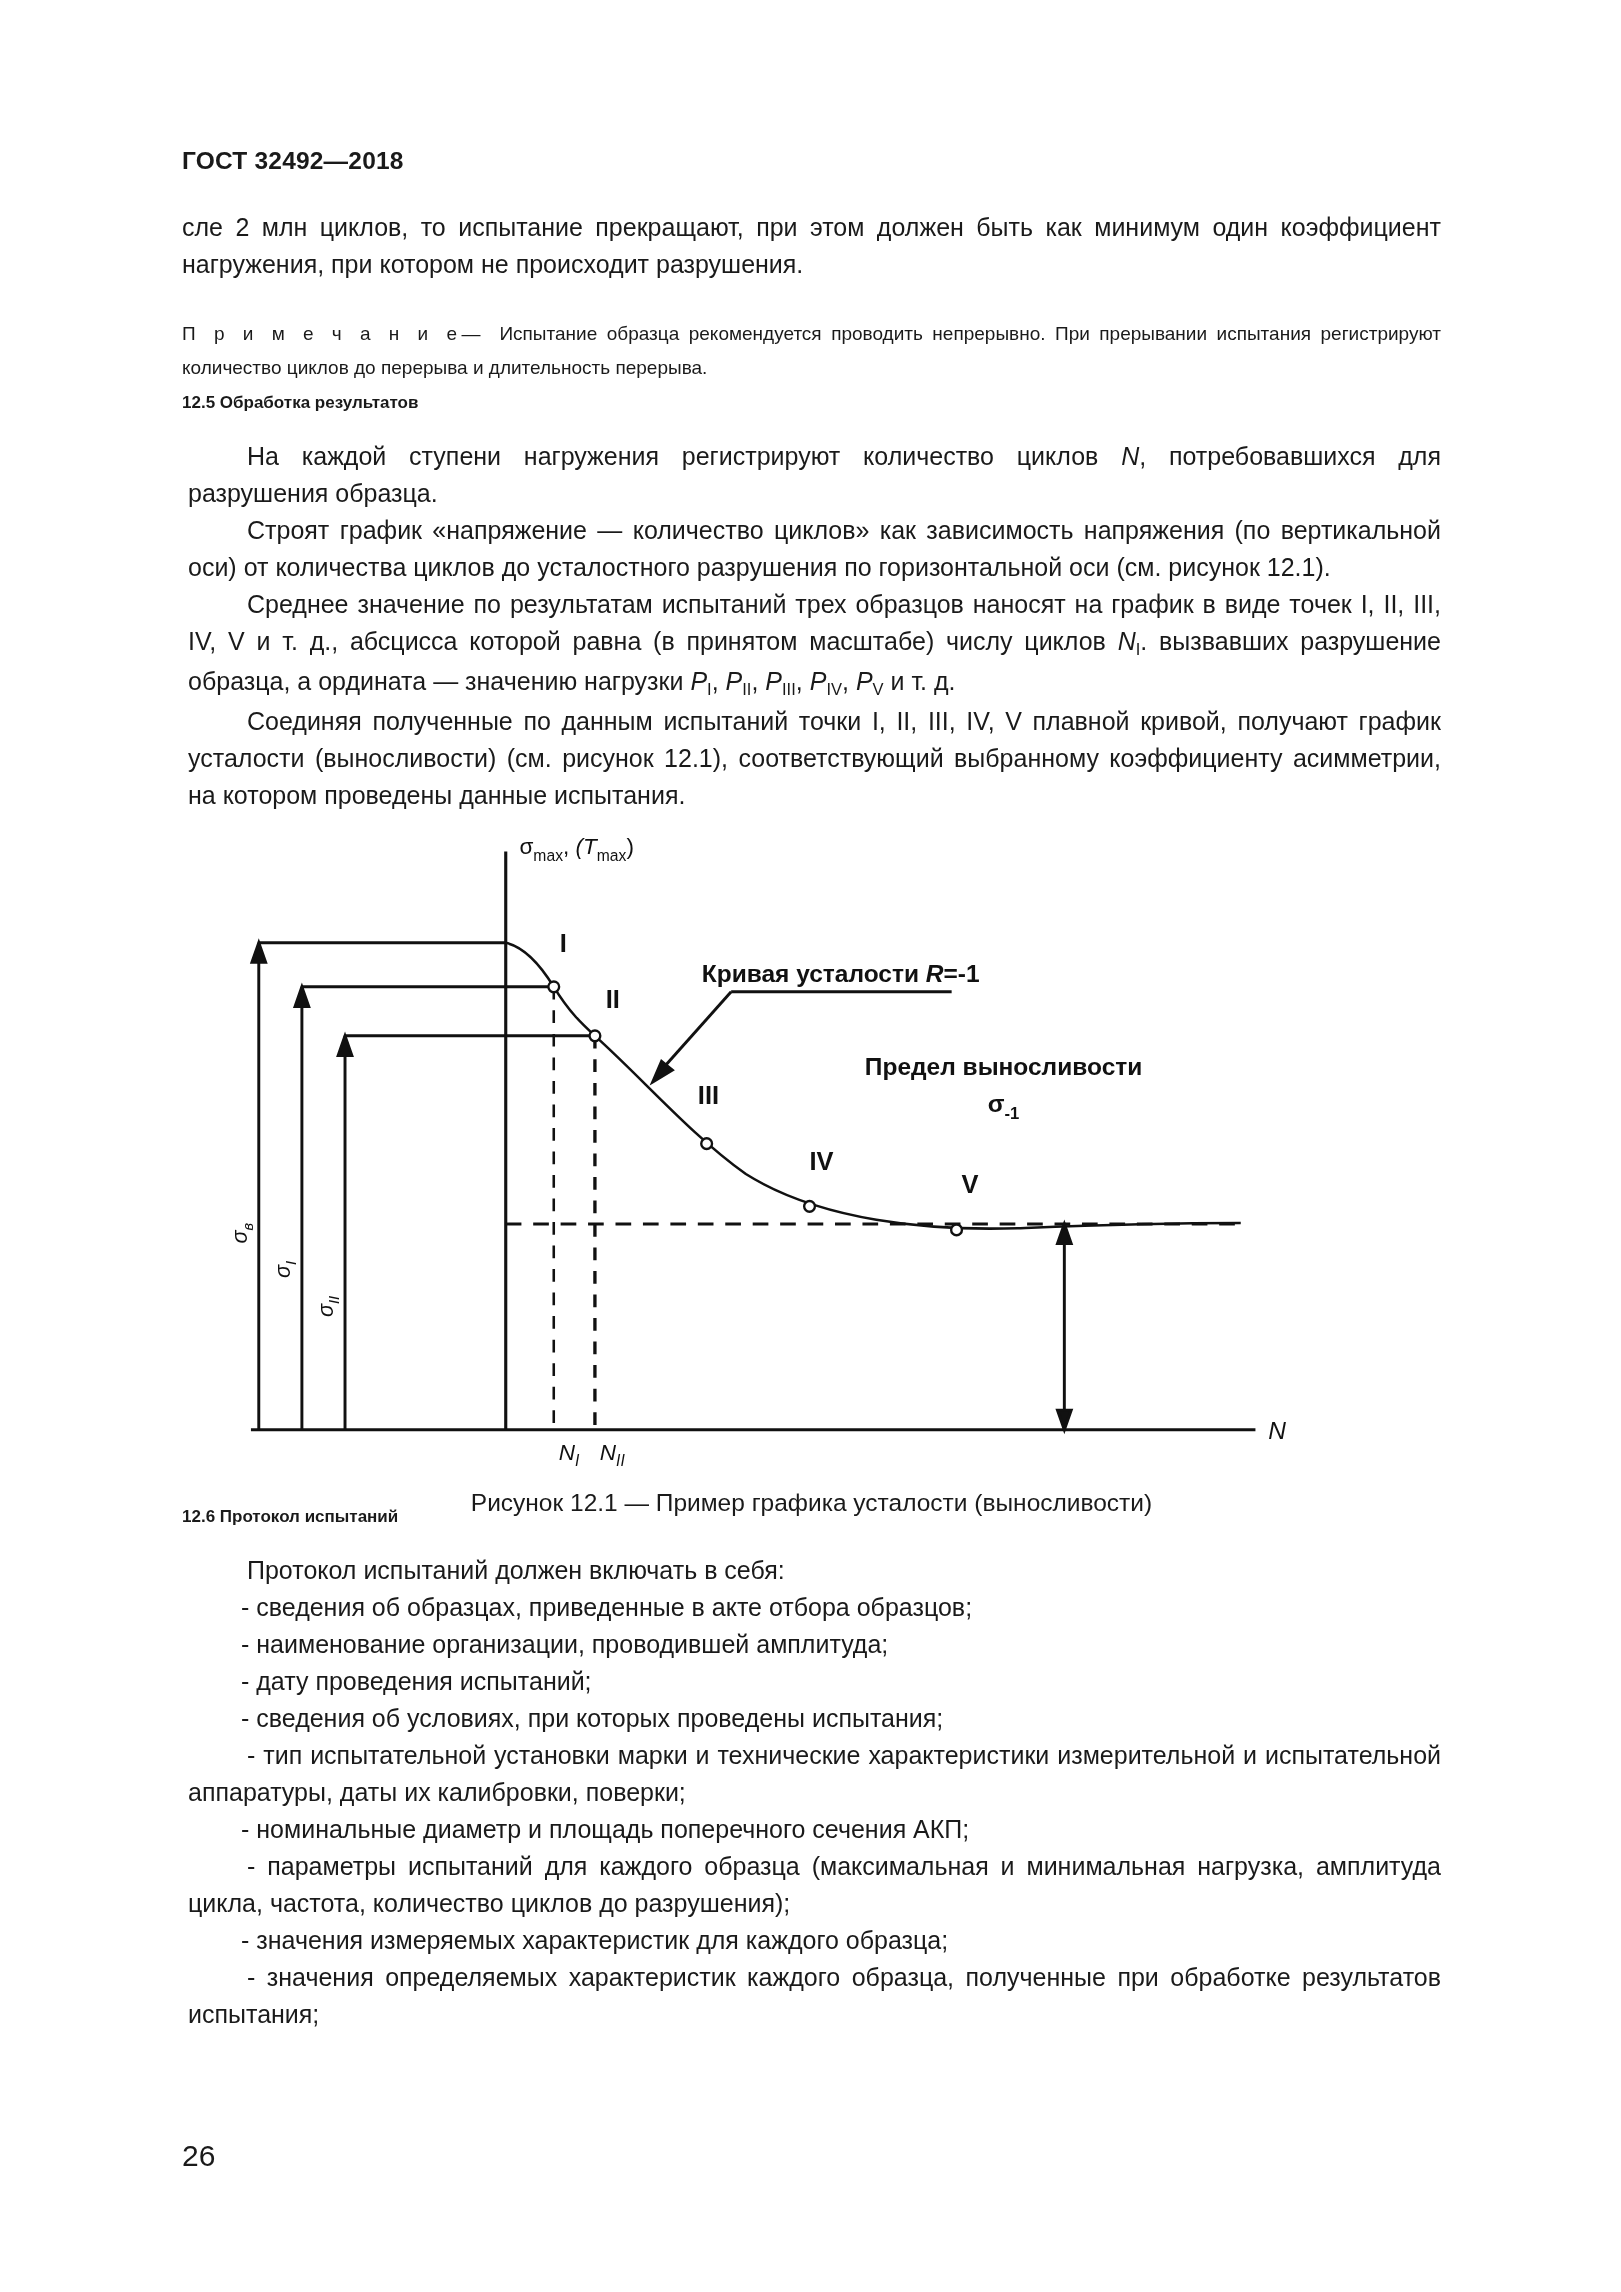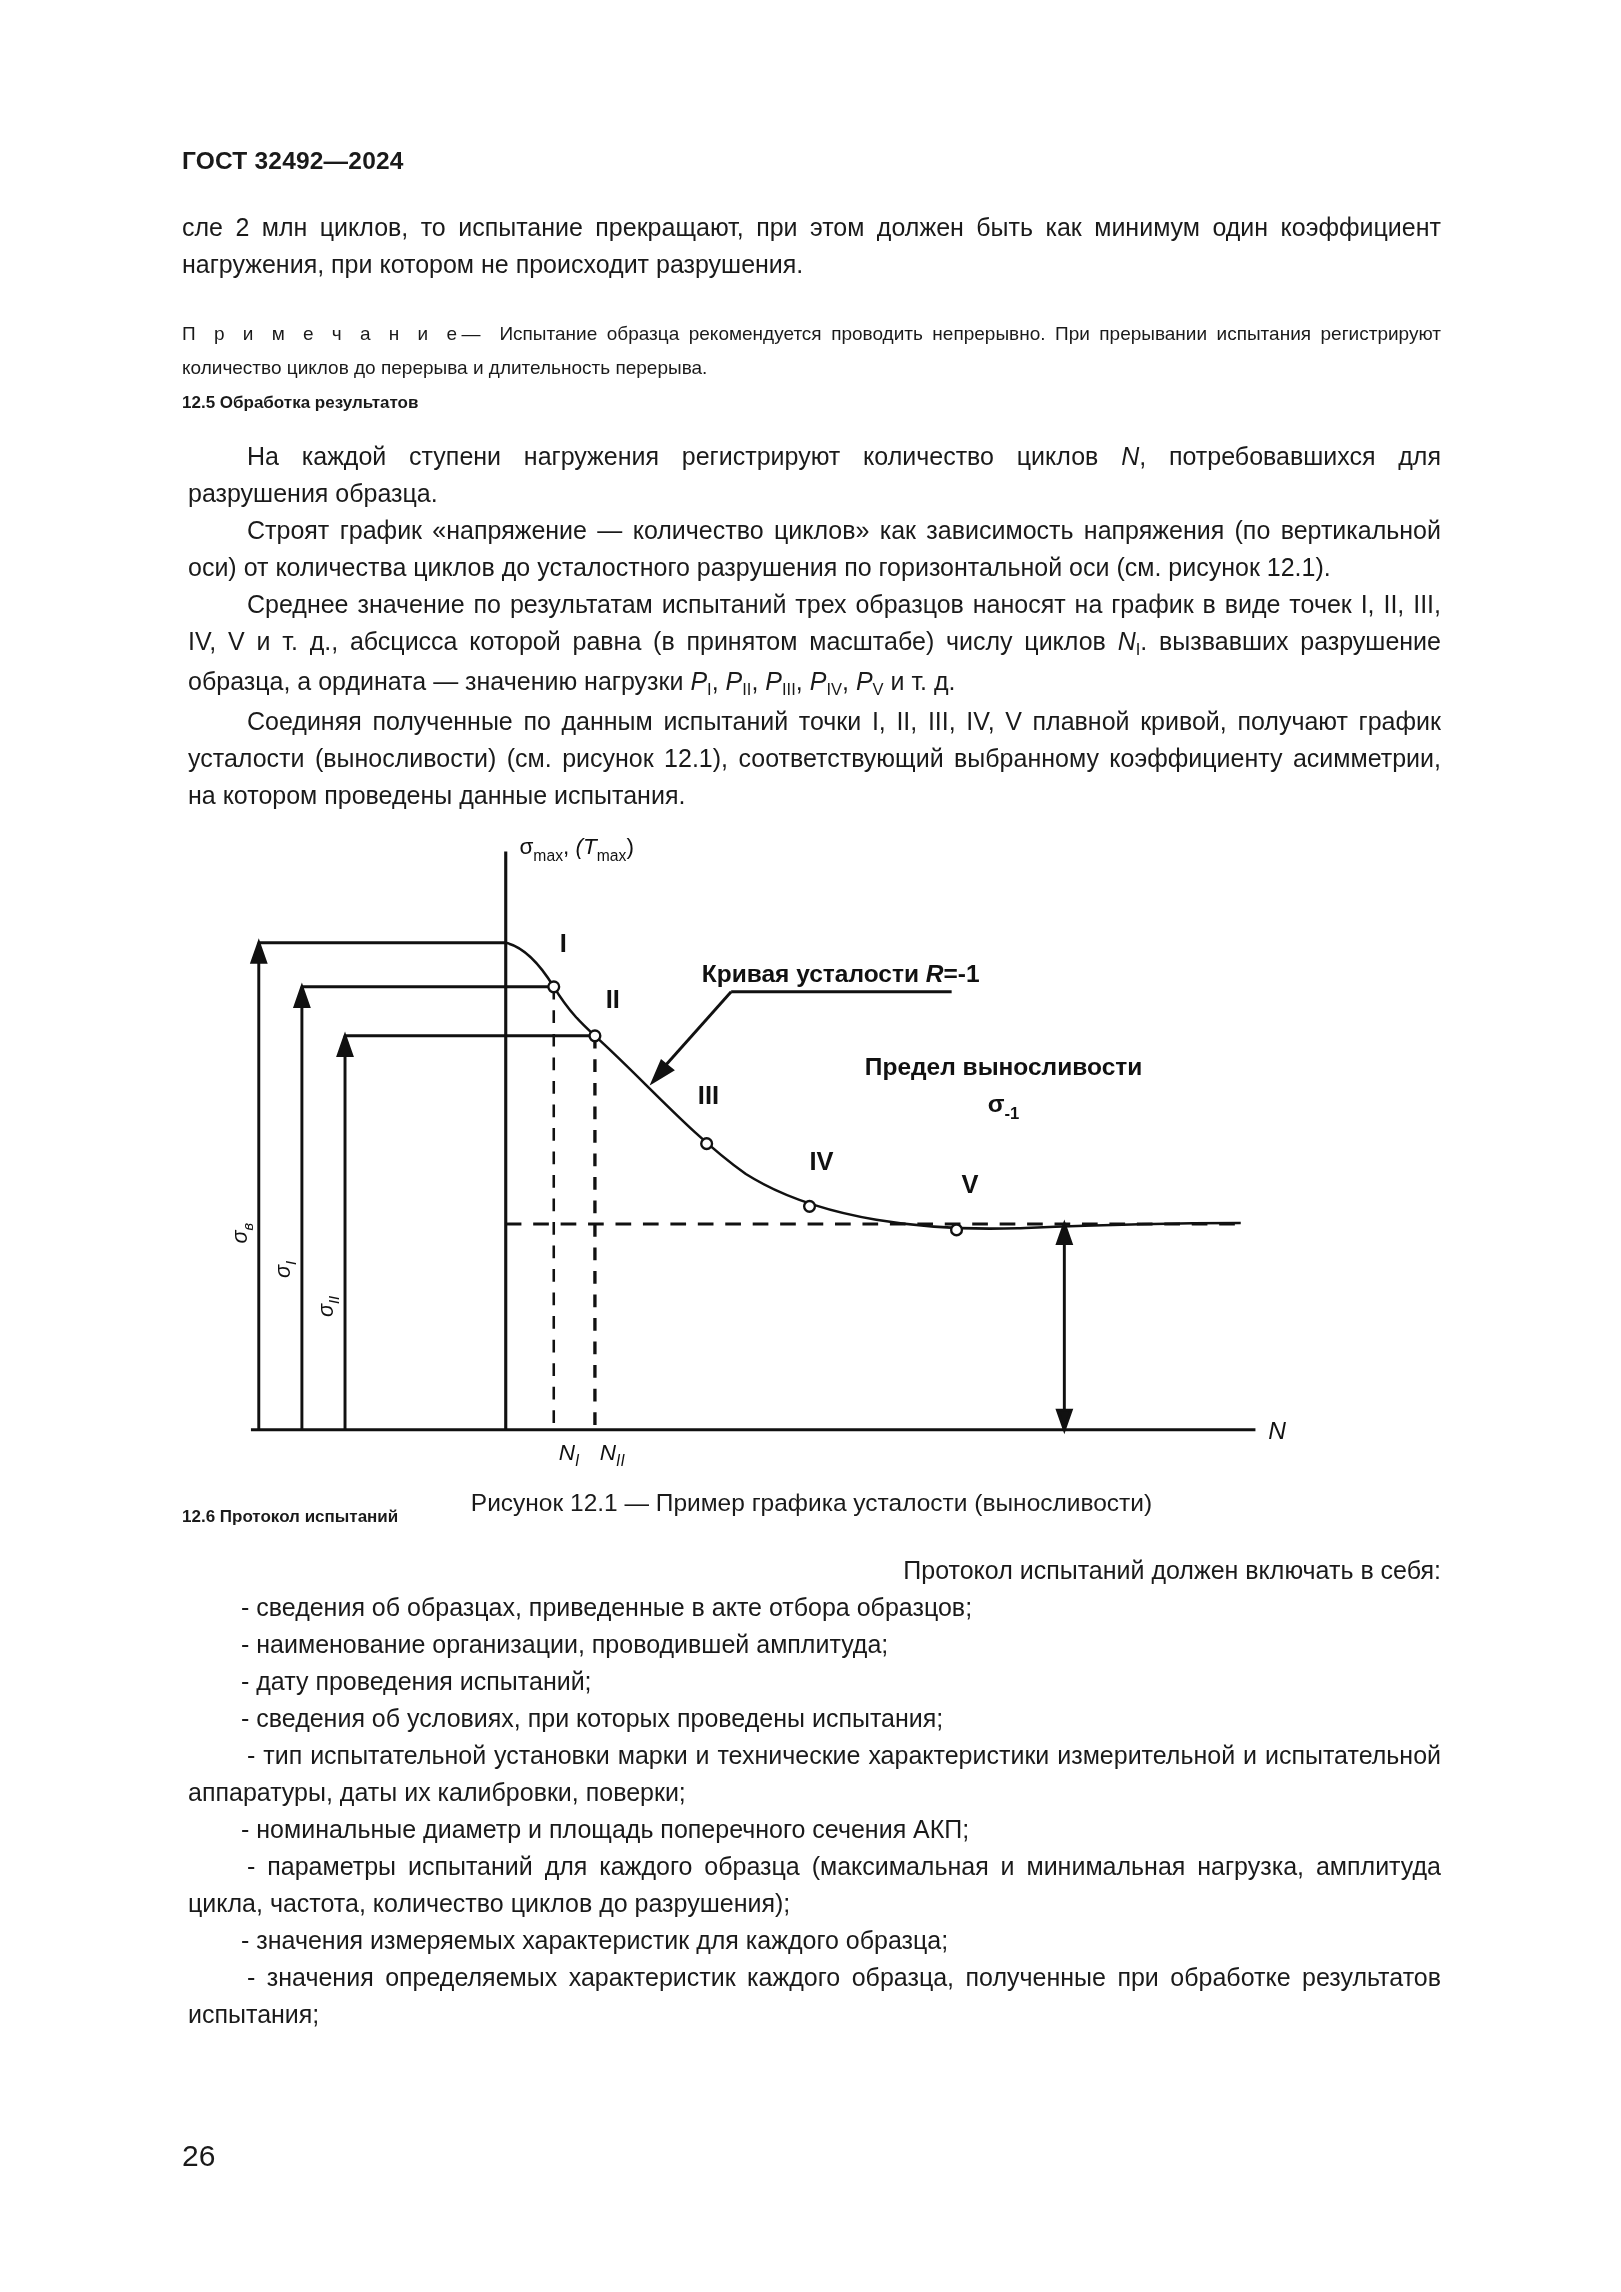--- a/index.html
+++ b/index.html
@@ -65,21 +65,21 @@
   }
   .sec-12-5 { margin-top: 44px; margin-left: 59px; }
   .sec-12-6 { margin-top: 47px; margin-left: 59px; }
   .after-head { margin-top: 17.6px; }
   .list-line {
     text-indent: 59px;
     font-size: 25px;
     line-height: 37px;
     text-align: left;
   }
-  .nojust { text-align: right; }
+  .nojust { text-align: left; }
   i, .it { font-style: italic; }
   sub {
     font-size: 0.66em;
     vertical-align: baseline;
     position: relative;
     top: 0.32em;
     font-style: normal;
   }
   .figwrap {
     position: relative;
@@ -99,21 +99,21 @@
   }
   svg text { font-family: "Liberation Sans", sans-serif; }
 </style>
 </head>
 <body>
 
 <div class="page">
 
   <div class="content">
 
-    <div class="header">ГОСТ 32492—2024</div>
+    <div class="header">ГОСТ 32492—2018</div>
 
     <div class="body-block">
       <p>сле 2 млн циклов, то испытание прекращают, при этом должен быть как минимум один коэффициент нагружения, при котором не происходит разрушения.</p>
 
       <p class="note">
         <span class="spaced">П р и м е ч а н и е</span><span>—</span>&nbsp; <span>Испытание образца рекомендуется проводить непрерывно. При прерывании испытания регистрируют количество циклов до перерыва и длительность перерыва.</span>
       </p>
     </div>
 
     <h3 class="section sec-12-5">12.5 Обработка результатов</h3>

